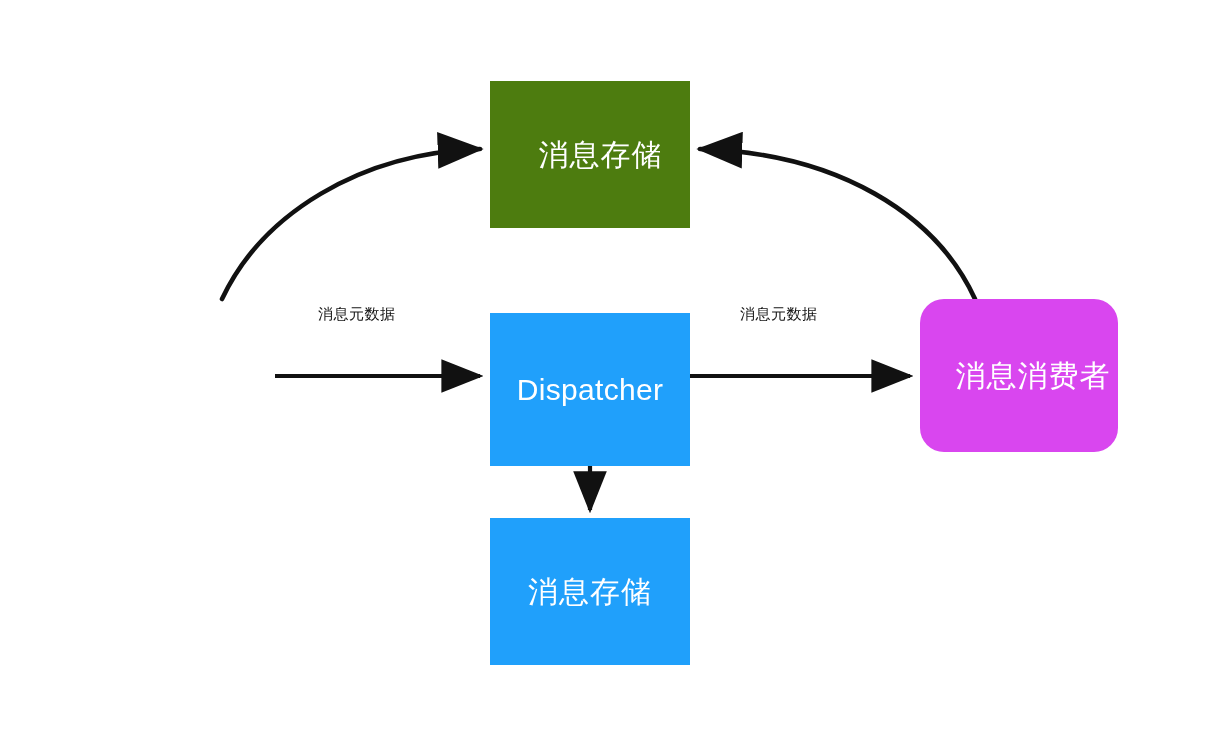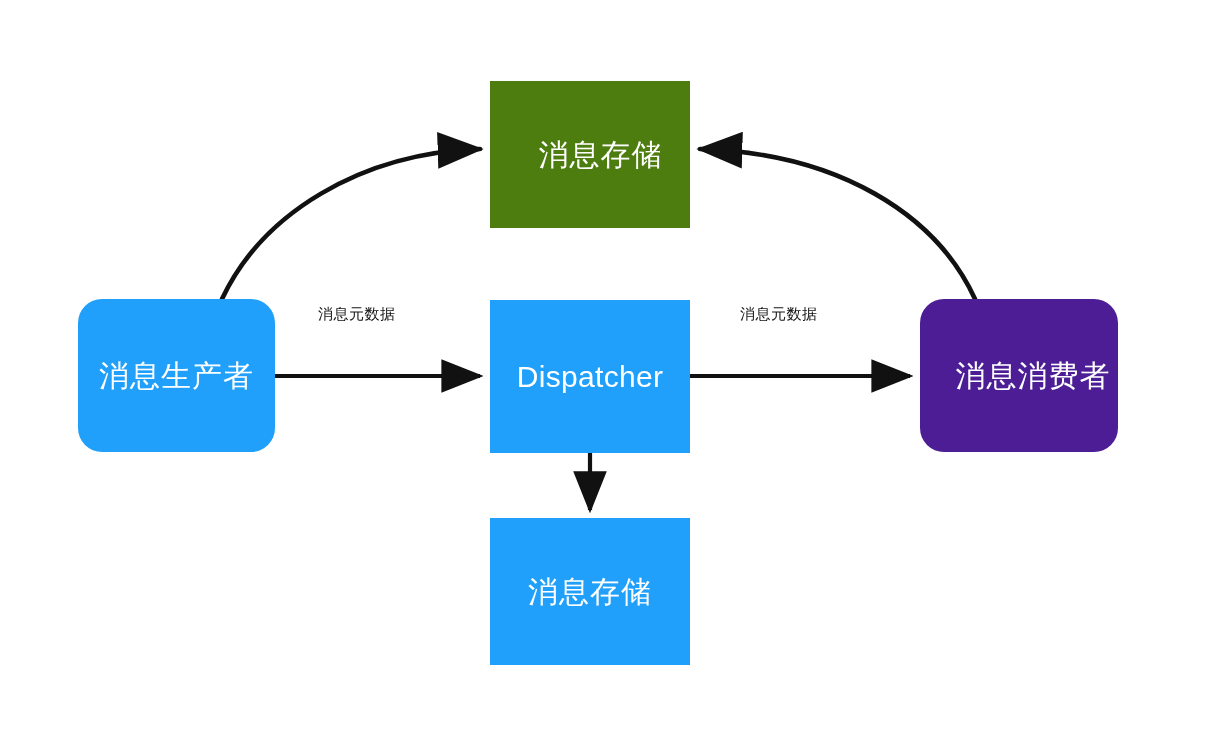--- a/index.html
+++ b/index.html
@@ -57,21 +57,21 @@
     color: #111111;
     font-size: 15px;
     white-space: nowrap;
     letter-spacing: 0.5px;
     user-select: none;
   }
 
   
   #node-message-store   { left: 490px; top: 81px;  width: 200px; height: 147px; border-radius: 0px; }
   #node-message-producer{ left: 78px;  top: 299px; width: 197px; height: 153px; border-radius: 24px; }
-  #node-dispatcher      { left: 490px; top: 300px; width: 200px; height: 153px; border-radius: 0px; }
+  #node-dispatcher      { left: 490px; top: 313px; width: 200px; height: 153px; border-radius: 0px; }
   #node-message-consumer{ left: 920px; top: 299px; width: 198px; height: 153px; border-radius: 24px; }
   #node-relation-store  { left: 490px; top: 518px; width: 200px; height: 147px; border-radius: 0px; }
 
   
   #edge-label-left  { left: 318px; top: 305px; }
   #edge-label-right { left: 740px; top: 305px; }
 </style>
 </head>
 <body>
 
@@ -92,29 +92,26 @@
 
     <line x1="690" y1="376" x2="910" y2="376" stroke="#111111" stroke-width="4.2" marker-end="url(#arrowhead)"></line>
 
     <line x1="590" y1="452" x2="590" y2="510" stroke="#111111" stroke-width="4.2" marker-end="url(#arrowhead)"></line>
   </svg>
 
   <div class="node" id="node-message-store" style="background:#4d7c0f;padding-left:21px;">
     <span class="node-label cjk-label">消息存储</span>
   </div>
 
-  <div class="node" id="node-message-producer" style="background:#20A0FB;">
-    <span class="node-label cjk-label">消息生产者</span>
-  </div>
 
   <div class="node" id="node-dispatcher" style="background:#20A0FB;">
     <span class="node-label latin-label">Dispatcher</span>
   </div>
 
-  <div class="node" id="node-message-consumer" style="background:#4c1d95;padding-left:28px;">
+  <div class="node" id="node-message-consumer" style="background:#d946ef;padding-left:28px;">
     <span class="node-label cjk-label">消息消费者</span>
   </div>
 
   <div class="node" id="node-relation-store" style="background:#20A0FB;">
     <span class="node-label cjk-label">消息存储</span>
   </div>
 
   <div class="edge-label" id="edge-label-left">消息元数据</div>
 
   <div class="edge-label" id="edge-label-right">消息元数据</div>

